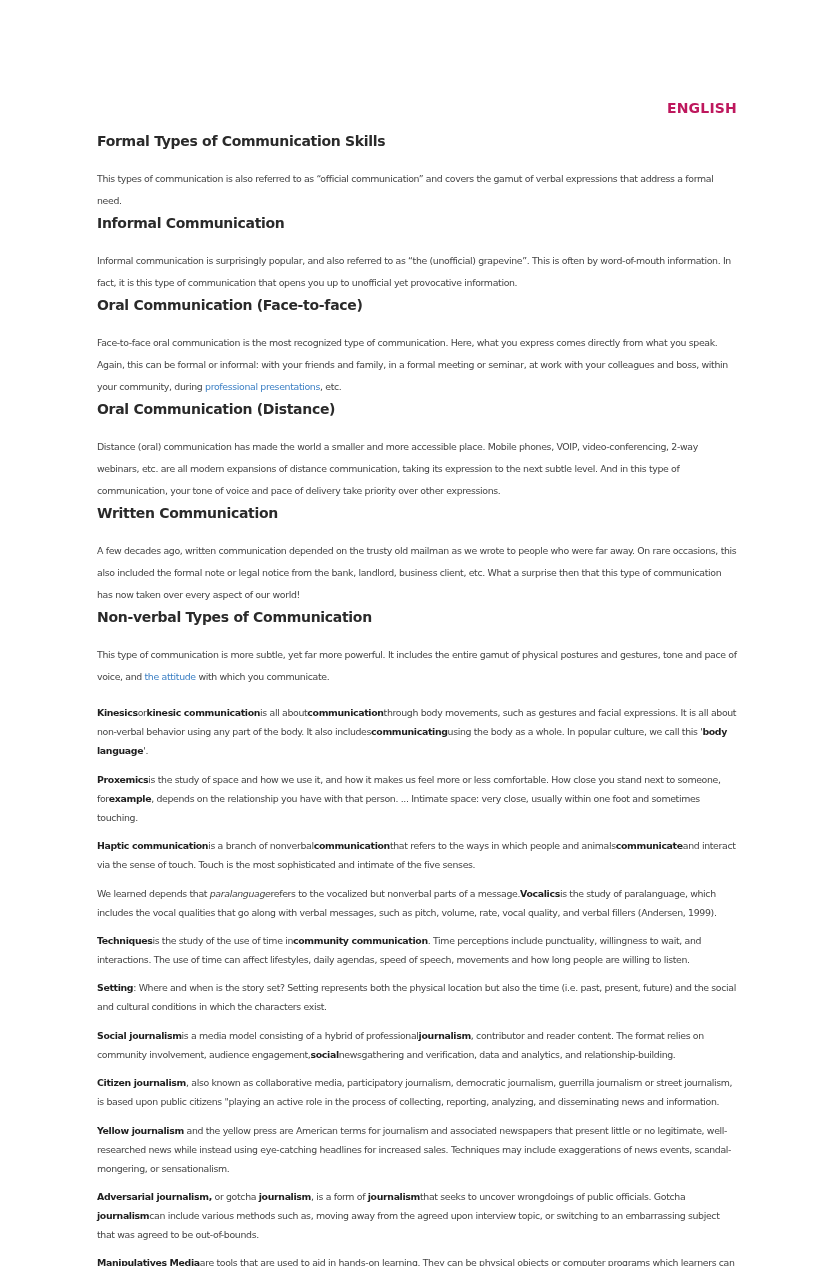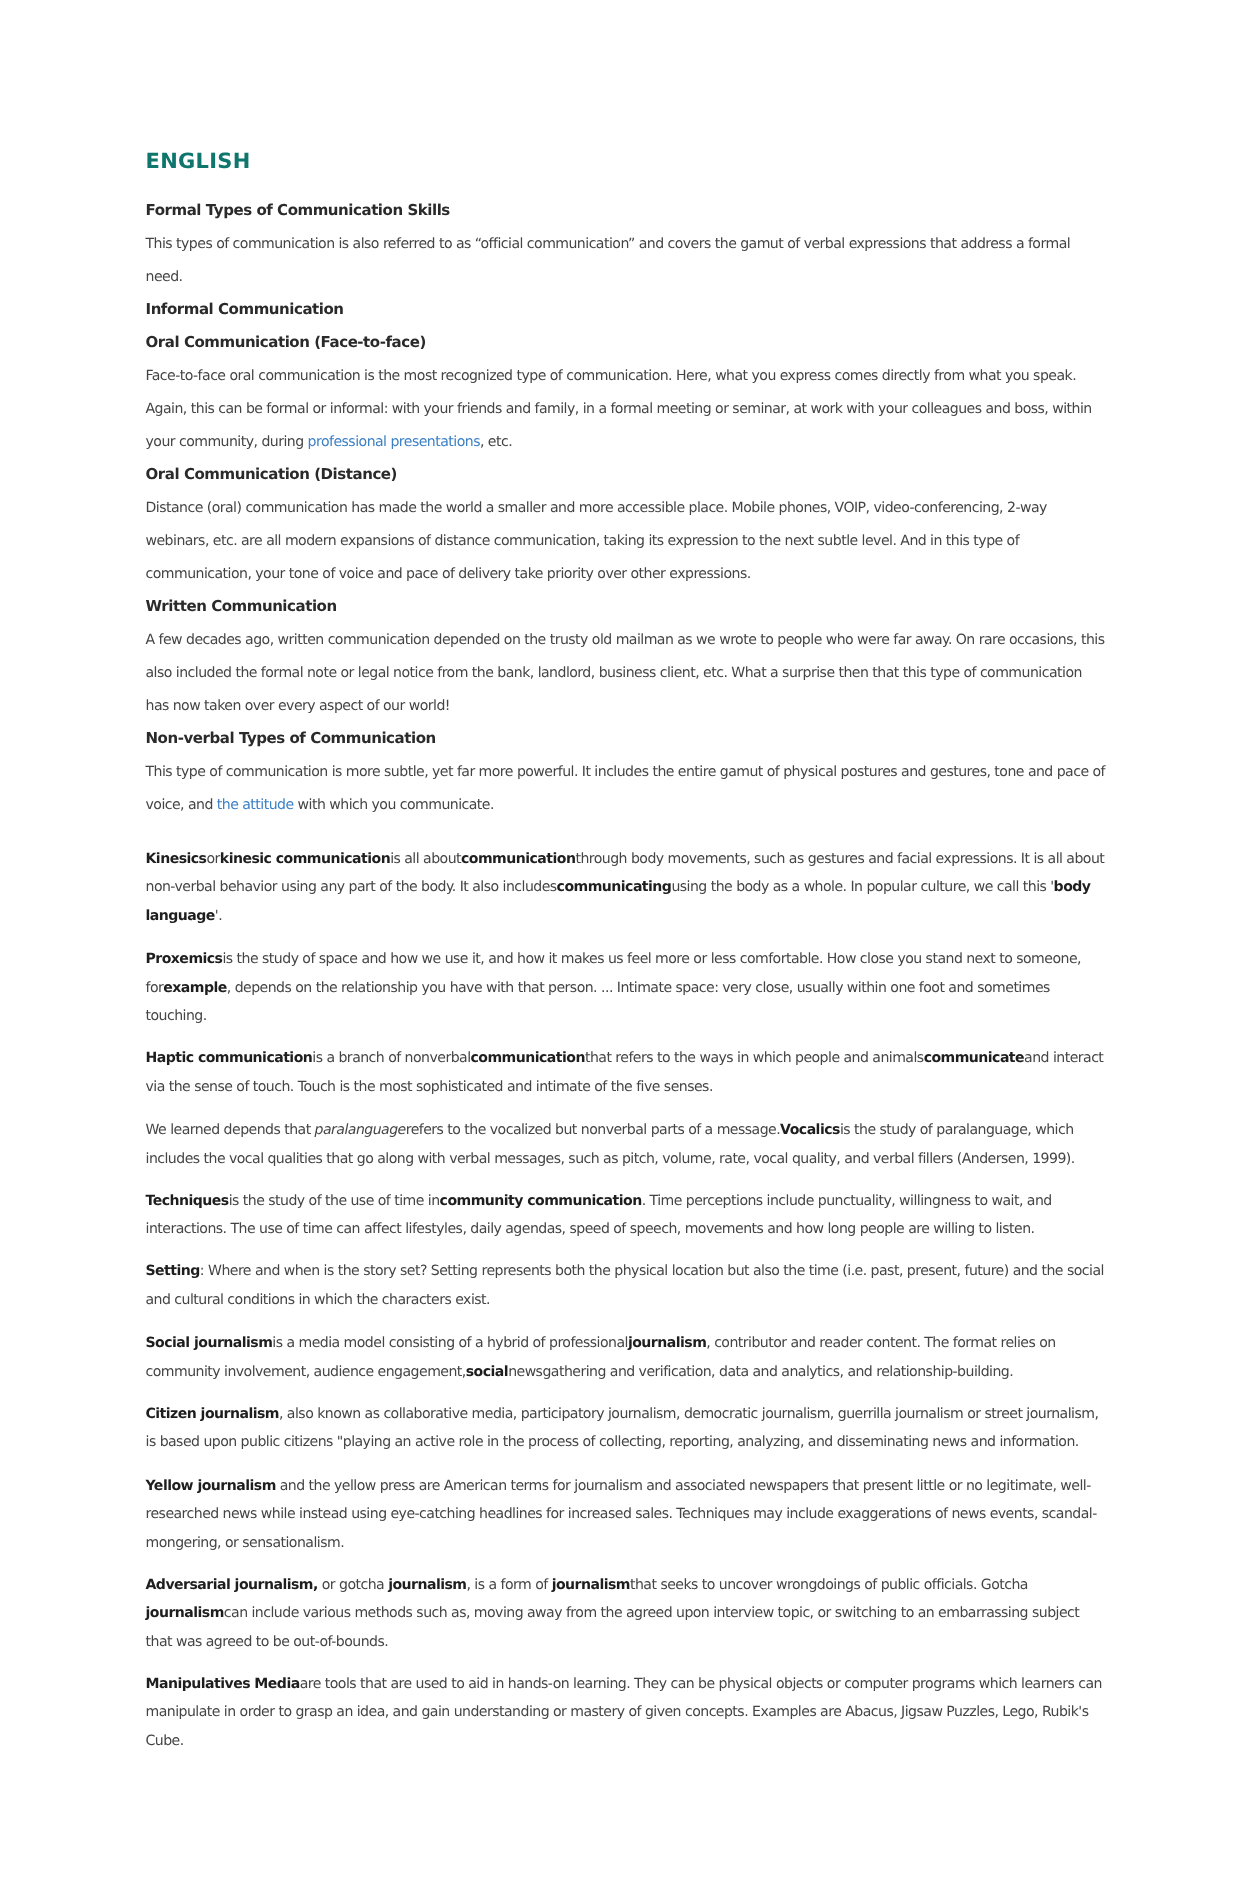--- a/index.html
+++ b/index.html
@@ -2,29 +2,29 @@
 <html><head>
   <meta charset="utf-8">
   <style>
     html, body { margin: 0; padding: 0; background: #ffffff; }
     body {
       width: 828px; height: 1266px; position: relative; overflow: hidden;
       font-family: "DejaVu Sans", sans-serif; color: #3a3a3a;
     }
     .page { position: absolute; left: 97px; top: 100px; width: 640px; }
     .title {
-      text-align: left; font-size: 14px; font-weight: bold; color: #0f766e;
+      text-align: right; font-size: 14px; font-weight: bold; color: #be185d;
       margin: 0 0 14px 0; letter-spacing: 0.2px;
     }
     .sec-h {
-      font-size: 10px; font-weight: bold; color: #2a2a2a; line-height: 22px;
+      font-size: 14px; font-weight: bold; color: #2a2a2a; line-height: 22px;
       letter-spacing: -0.3px; white-space: nowrap;
     }
     .sec-p {
-      font-size: 9.4px; line-height: 22px; color: #444; letter-spacing: -0.35px;
+      font-size: 9.4px; line-height: 22px; color: #444; letter-spacing: -0.35px; margin-top: 16px;
     }
     .def {
       font-size: 9.4px; line-height: 19px; color: #444; letter-spacing: -0.35px;
     }
     .def b { color: #1e1e1e; }
     a.lnk { color: #3b7fc4; }
     .spacer { height: 6px; }
   </style>
 </head>
 <body>
@@ -32,20 +32,21 @@
 <div class="page">
   <div class="title">ENGLISH</div>
 
   <div>
     <div class="sec-h">Formal Types of Communication Skills</div>
     <div class="sec-p">This types of communication is also referred to as “official communication” and covers the gamut of verbal expressions that address a formal need.</div>
   </div>
 
   <div>
     <div class="sec-h">Informal Communication</div>
+    <div class="sec-p">Informal communication is surprisingly popular, and also referred to as “the (unofficial) grapevine”. This is often by word-of-mouth information. In fact, it is this type of communication that opens you up to unofficial yet provocative information.</div>
   </div>
 
   <div>
     <div class="sec-h">Oral Communication (Face-to-face)</div>
     <div class="sec-p"><span>Face-to-face oral communication is the most recognized type of communication. Here, what you express comes directly from what you speak. Again, this can be formal or informal: with your friends and family, in a formal meeting or seminar, at work with your colleagues and boss, within your community, during </span><a class="lnk">professional presentations</a><span>, etc.</span></div>
   </div>
 
   <div>
     <div class="sec-h">Oral Communication (Distance)</div>
     <div class="sec-p">Distance (oral) communication has made the world a smaller and more accessible place. Mobile phones, VOIP, video-conferencing, 2-way webinars, etc. are all modern expansions of distance communication, taking its expression to the next subtle level. And in this type of communication, your tone of voice and pace of delivery take priority over other expressions.</div>

